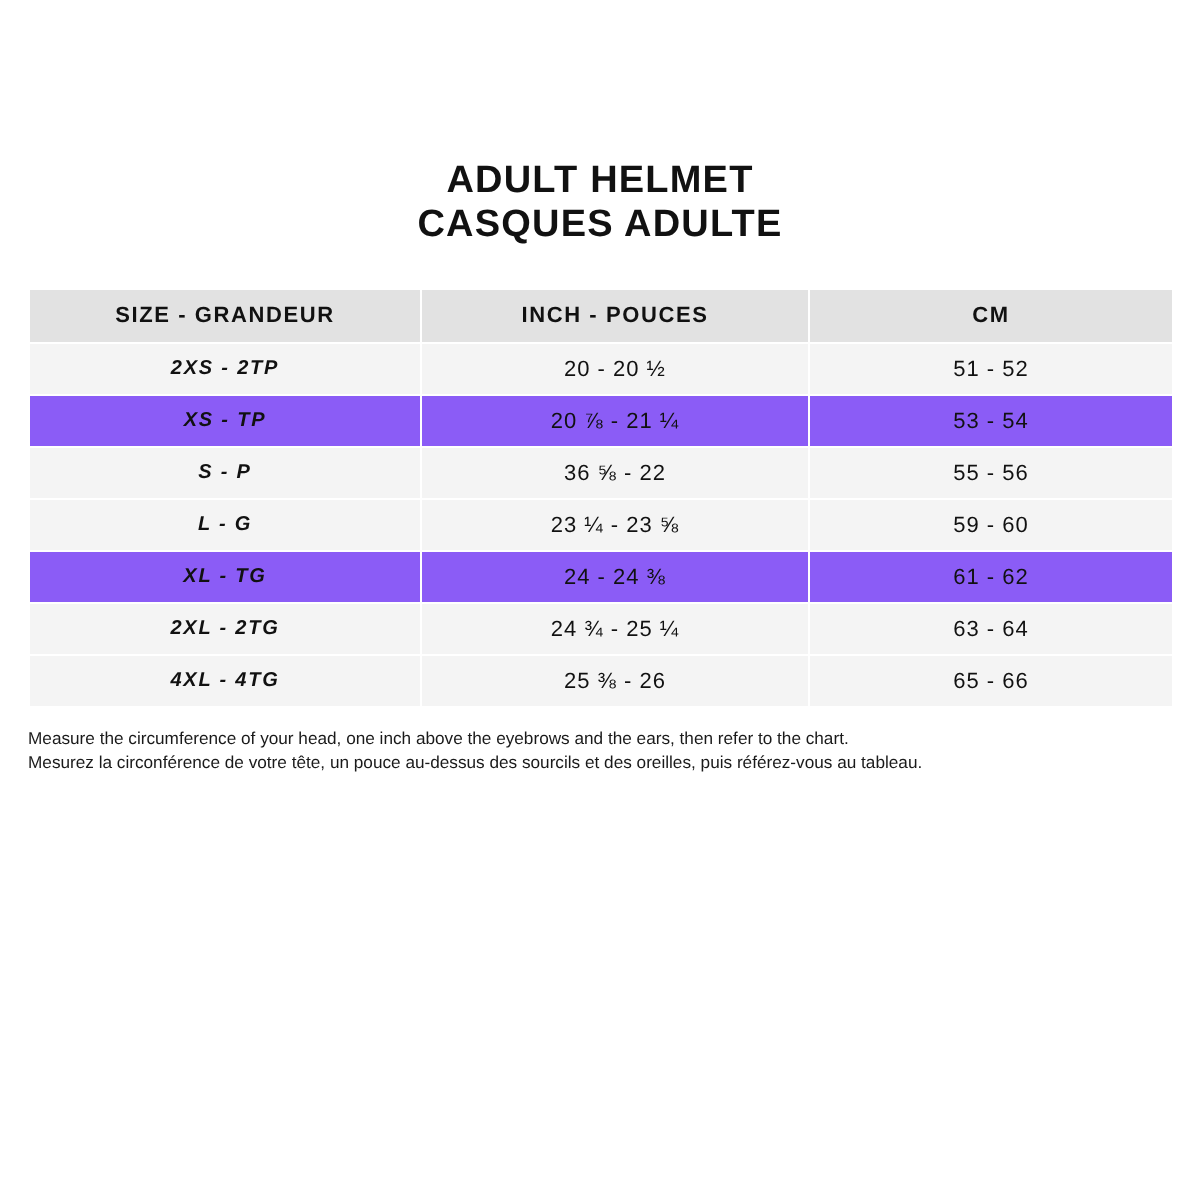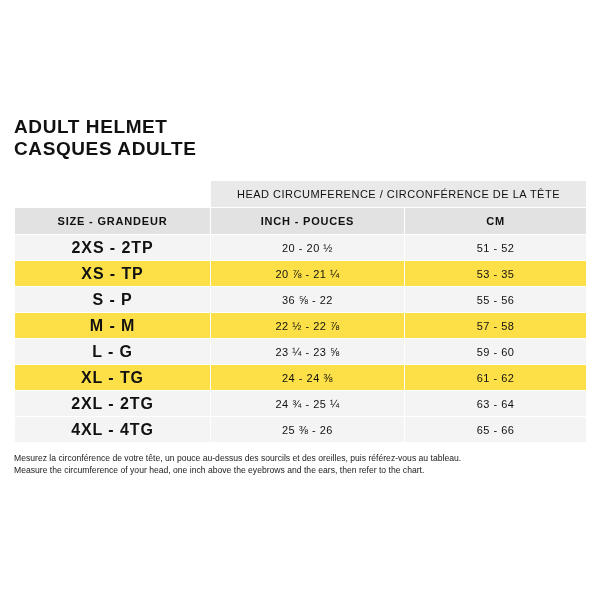--- a/index.html
+++ b/index.html
@@ -15,21 +15,22 @@
     overflow: hidden;
   }
   .page {
     width: 600px;
     height: 600px;
     position: relative;
     box-sizing: border-box;
     padding: 0 14px;
   }
   .titles {
-    padding-top: 116px;
+    padding-top: 80px;
+    text-align: center;
   }
   .title-line {
     font-size: 19px;
     font-weight: bold;
     letter-spacing: 0.6px;
     line-height: 22px;
     color: #111111;
   }
   table.size-table {
     width: 572px;
@@ -64,29 +65,30 @@
     color: #222222;
   }
   .col-head {
     background: #e2e2e2;
     height: 26px;
     font-weight: bold;
     font-size: 11.5px;
     letter-spacing: 0.8px;
   }
   .row-odd td { background: #f4f4f4; }
-  .row-even td { background: #fde047; }
+  .row-even td { background: #8b5cf6; }
   tbody td {
     height: 25px;
     letter-spacing: 0.5px;
   }
   tbody td.size-cell {
     font-weight: bold;
-    font-size: 16px;
+    font-size: 10px;
     letter-spacing: 0.9px;
+    font-style: italic;
   }
   tbody td.val-cell {
     font-size: 11px;
     text-align: center;
   }
   .notes {
     margin-top: 9px;
     font-size: 8.6px;
     line-height: 12px;
     color: #1a1a1a;
@@ -104,49 +106,40 @@
   </div>
 
   <table class="size-table">
     <colgroup>
       <col class="c-size">
       <col class="c-inch">
       <col class="c-cm">
     </colgroup>
     <thead>
       <tr>
-        <td class="spacer-cell"></td>
-        <th class="head-span" colspan="2">HEAD CIRCUMFERENCE / CIRCONFÉRENCE DE LA TÊTE</th>
-      </tr>
-      <tr>
         <th class="col-head">SIZE - GRANDEUR</th>
         <th class="col-head">INCH - POUCES</th>
         <th class="col-head">CM</th>
       </tr>
     </thead>
     <tbody>
       <tr class="row-odd">
         <td class="size-cell">2XS - 2TP</td>
         <td class="val-cell">20 - 20 ½</td>
         <td class="val-cell">51 - 52</td>
       </tr>
       <tr class="row-even">
         <td class="size-cell">XS - TP</td>
         <td class="val-cell">20 ⅞ - 21 ¼</td>
-        <td class="val-cell">53 - 35</td>
+        <td class="val-cell">53 - 54</td>
       </tr>
       <tr class="row-odd">
         <td class="size-cell">S - P</td>
         <td class="val-cell">36 ⅝ - 22</td>
         <td class="val-cell">55 - 56</td>
-      </tr>
-      <tr class="row-even">
-        <td class="size-cell">M - M</td>
-        <td class="val-cell">22 ½ - 22 ⅞</td>
-        <td class="val-cell">57 - 58</td>
       </tr>
       <tr class="row-odd">
         <td class="size-cell">L - G</td>
         <td class="val-cell">23 ¼ - 23 ⅝</td>
         <td class="val-cell">59 - 60</td>
       </tr>
       <tr class="row-even">
         <td class="size-cell">XL - TG</td>
         <td class="val-cell">24 - 24 ⅜</td>
         <td class="val-cell">61 - 62</td>
@@ -158,17 +151,17 @@
       </tr>
       <tr class="row-odd">
         <td class="size-cell">4XL - 4TG</td>
         <td class="val-cell">25 ⅜ - 26</td>
         <td class="val-cell">65 - 66</td>
       </tr>
     </tbody>
   </table>
 
   <div class="notes">
+    <div class="note-line">Measure the circumference of your head, one inch above the eyebrows and the ears, then refer to the chart.</div>
     <div class="note-line">Mesurez la circonférence de votre tête, un pouce au-dessus des sourcils et des oreilles, puis référez-vous au tableau.</div>
-    <div class="note-line">Measure the circumference of your head, one inch above the eyebrows and the ears, then refer to the chart.</div>
   </div>
 
 </div>
 
 </body></html>

